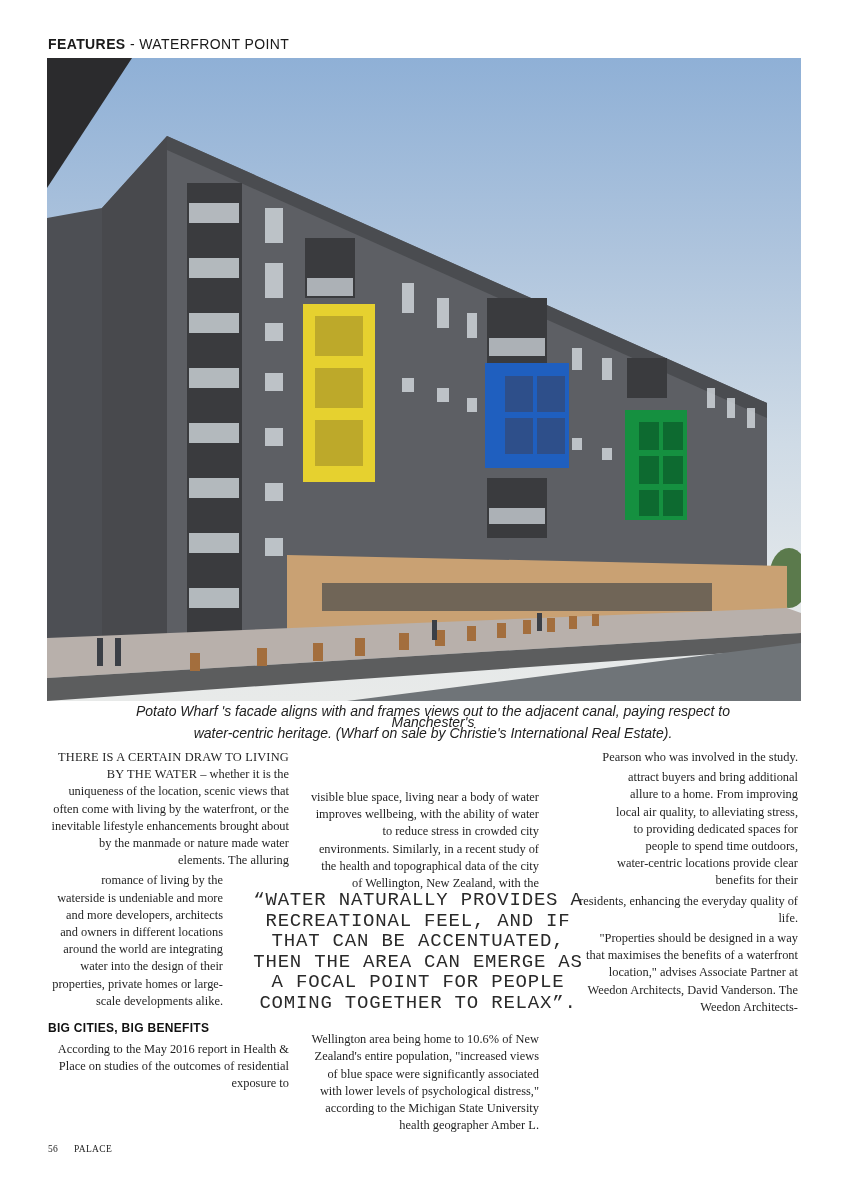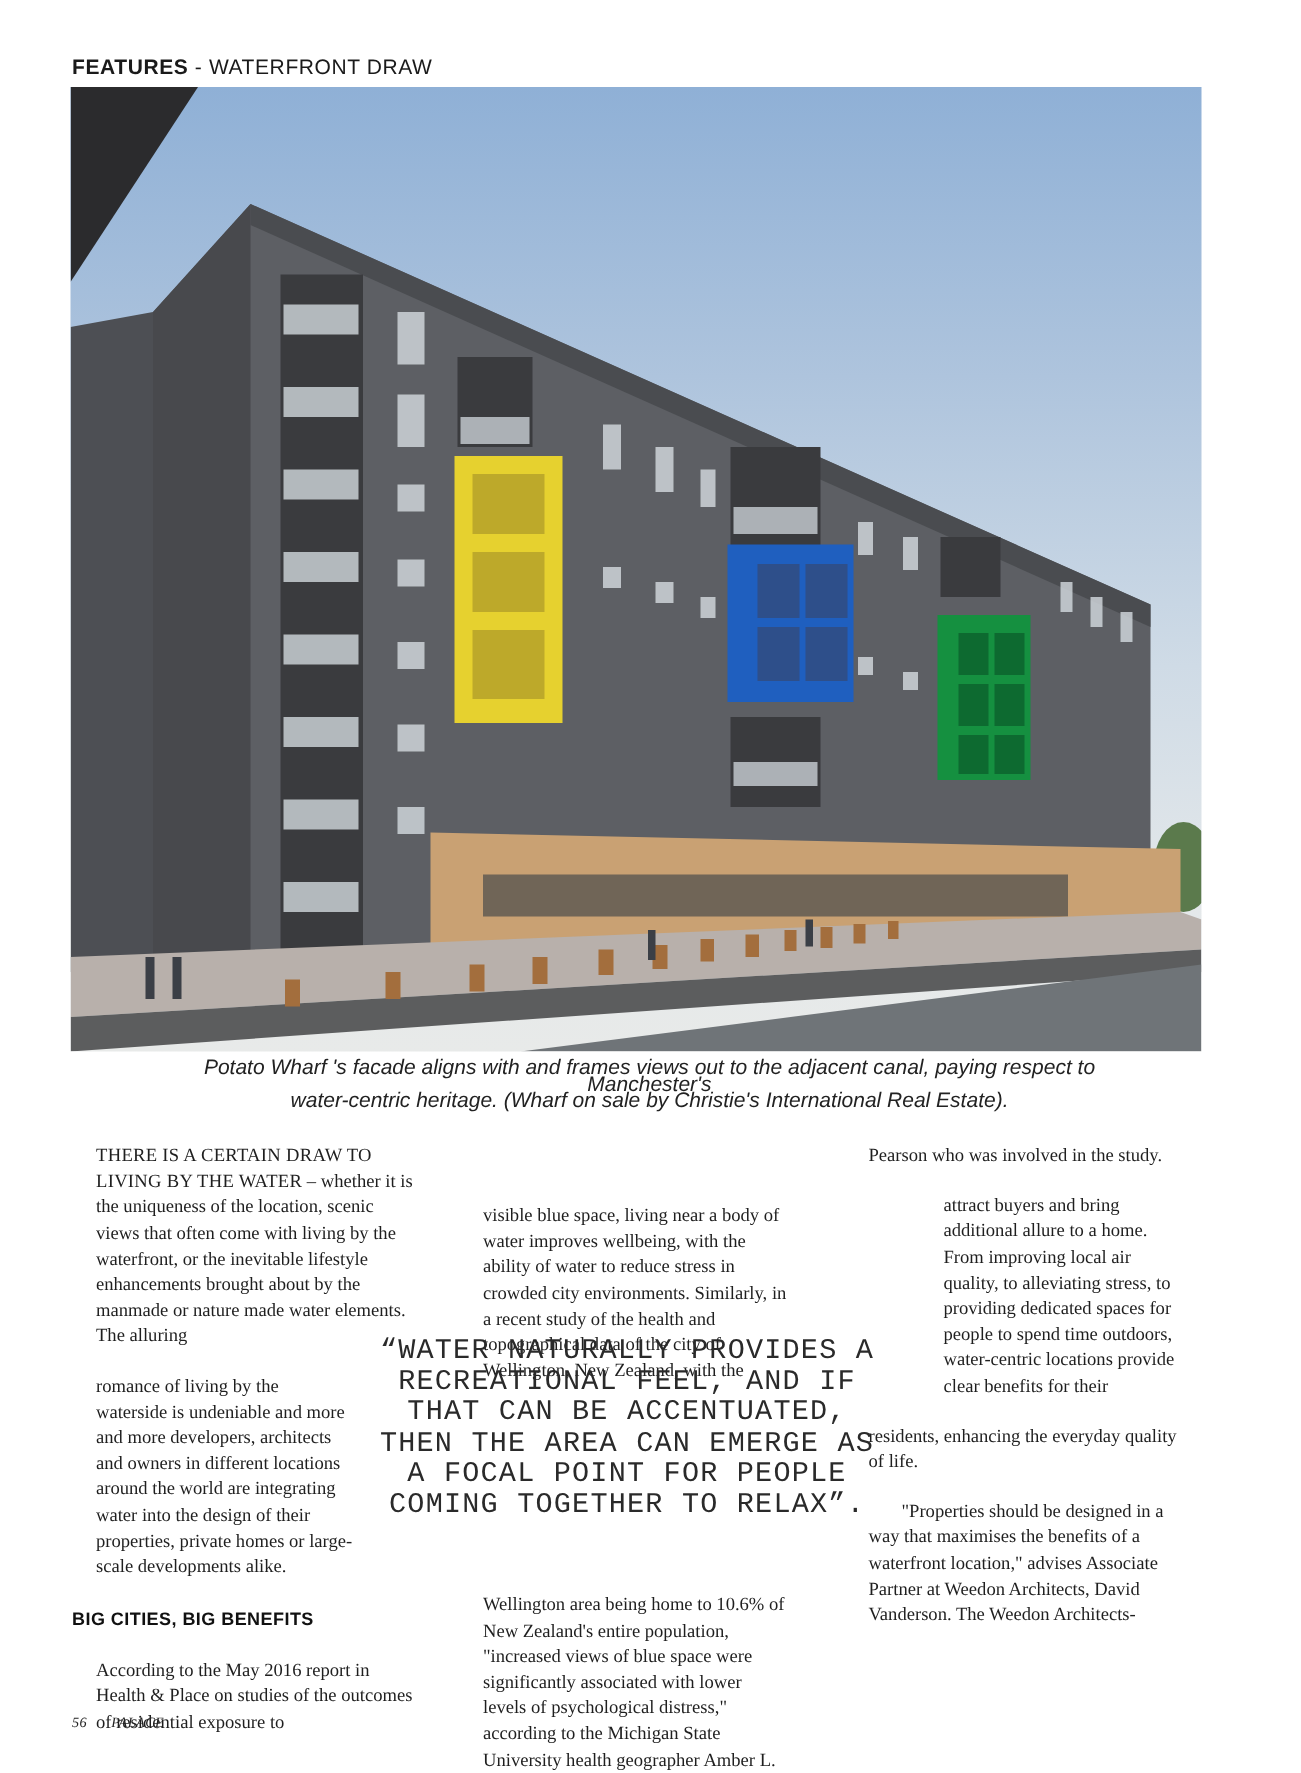--- a/index.html
+++ b/index.html
@@ -23,47 +23,47 @@
   .hero svg { position: absolute; left: 0; top: 0; }
   .caption {
     position: absolute; left: 130px; top: 706px; width: 606px;
     text-align: center; font-family: "Liberation Sans", sans-serif; font-style: italic;
     font-size: 14px; line-height: 11px; color: #222;
   }
   .col {
     position: absolute; font-size: 12.4px; line-height: 17.2px; color: #1f1f1f;
     font-family: "Liberation Serif", serif;
   }
-  .col p { margin: 16px; }
+  .col p { margin: 3px; text-align: right; }
   .col .ind { text-indent: 22px; }
   .col1 { left: 48px; top: 746px; width: 244px; }
   .col2 { left: 306px; top: 786px; width: 236px; }
   .col3 { left: 563px; top: 746px; width: 238px; }
   .lead { font-variant: normal; letter-spacing: 0.2px; }
   .subhead {
     font-family: "Liberation Sans", sans-serif; font-weight: 700; font-size: 12px;
     letter-spacing: 0.3px; margin: 8px 0 1px 0; line-height: 20px; color:#111;
   }
   .pullquote {
     position: absolute; left: 248px; top: 890px; width: 340px; text-align: center;
     font-family: Liberation Mono, monospace; font-size: 19px; line-height: 20.5px;
     letter-spacing: 0.8px; color: #2a2a2a;
   }
   .wrapL { padding-left: 50px; }
   .footer {
     position: absolute; left: 48px; top: 1144px; font-family: "Liberation Serif", serif;
     font-size: 9.5px; color: #222; letter-spacing: 0.3px;
   }
-  .footer span { margin-right: 16px; font-style: italic; }
+  .footer span { margin-right: 16px; }
 </style>
 </head>
 <body>
 
 <div class="header">
-  <b>FEATURES</b><span class="sub"> - </span><span class="sub">WATERFRONT DRAW</span>
+  <b>FEATURES</b><span class="sub"> - </span><span class="sub">WATERFRONT POINT</span>
 </div>
 
 <div class="hero">
   <svg width="754" height="643" viewBox="0 0 754 643">
 
     <polygon points="0,0 85,0 0,130" fill="#2b2b2d"></polygon>
 
     <polygon points="0,160 55,150 55,590 0,590" fill="#4d4f54"></polygon>
 
     <polygon points="55,150 120,78 720,345 720,560 55,590" fill="#5d5f64"></polygon>

